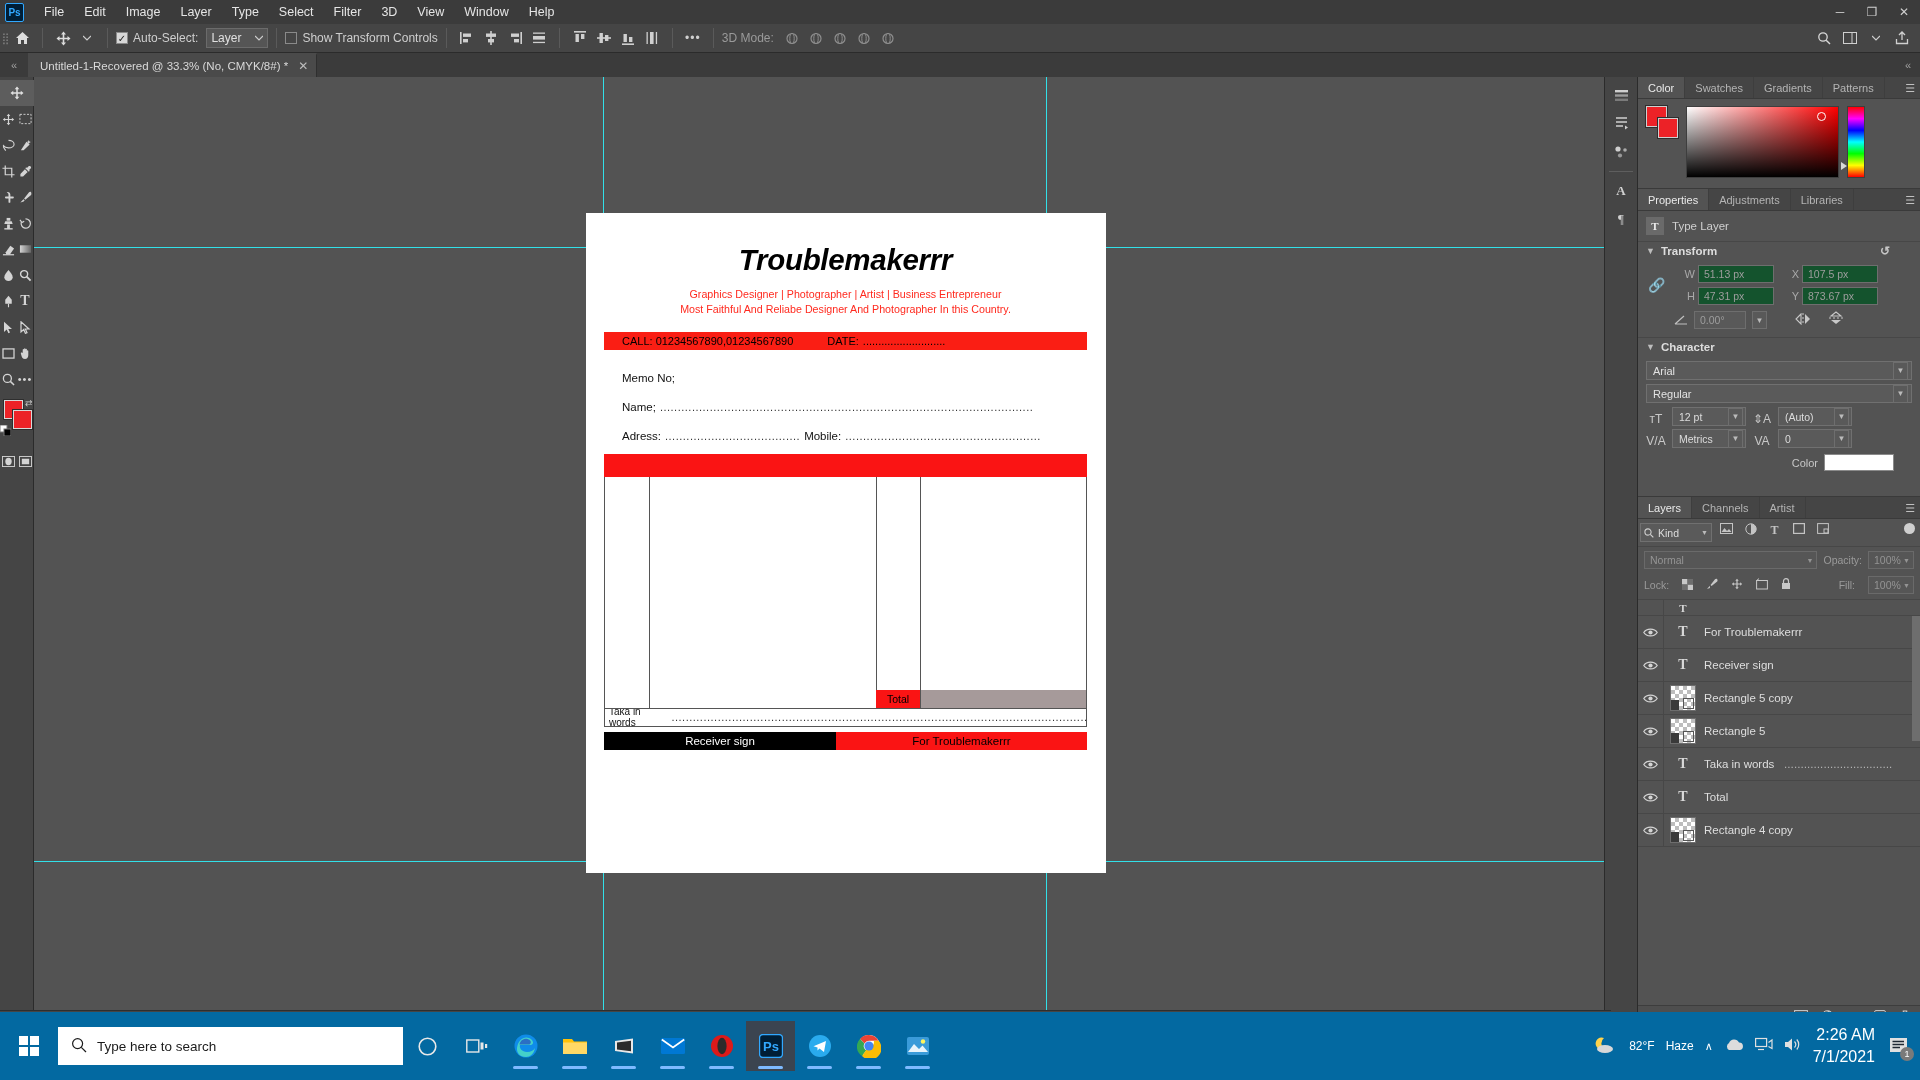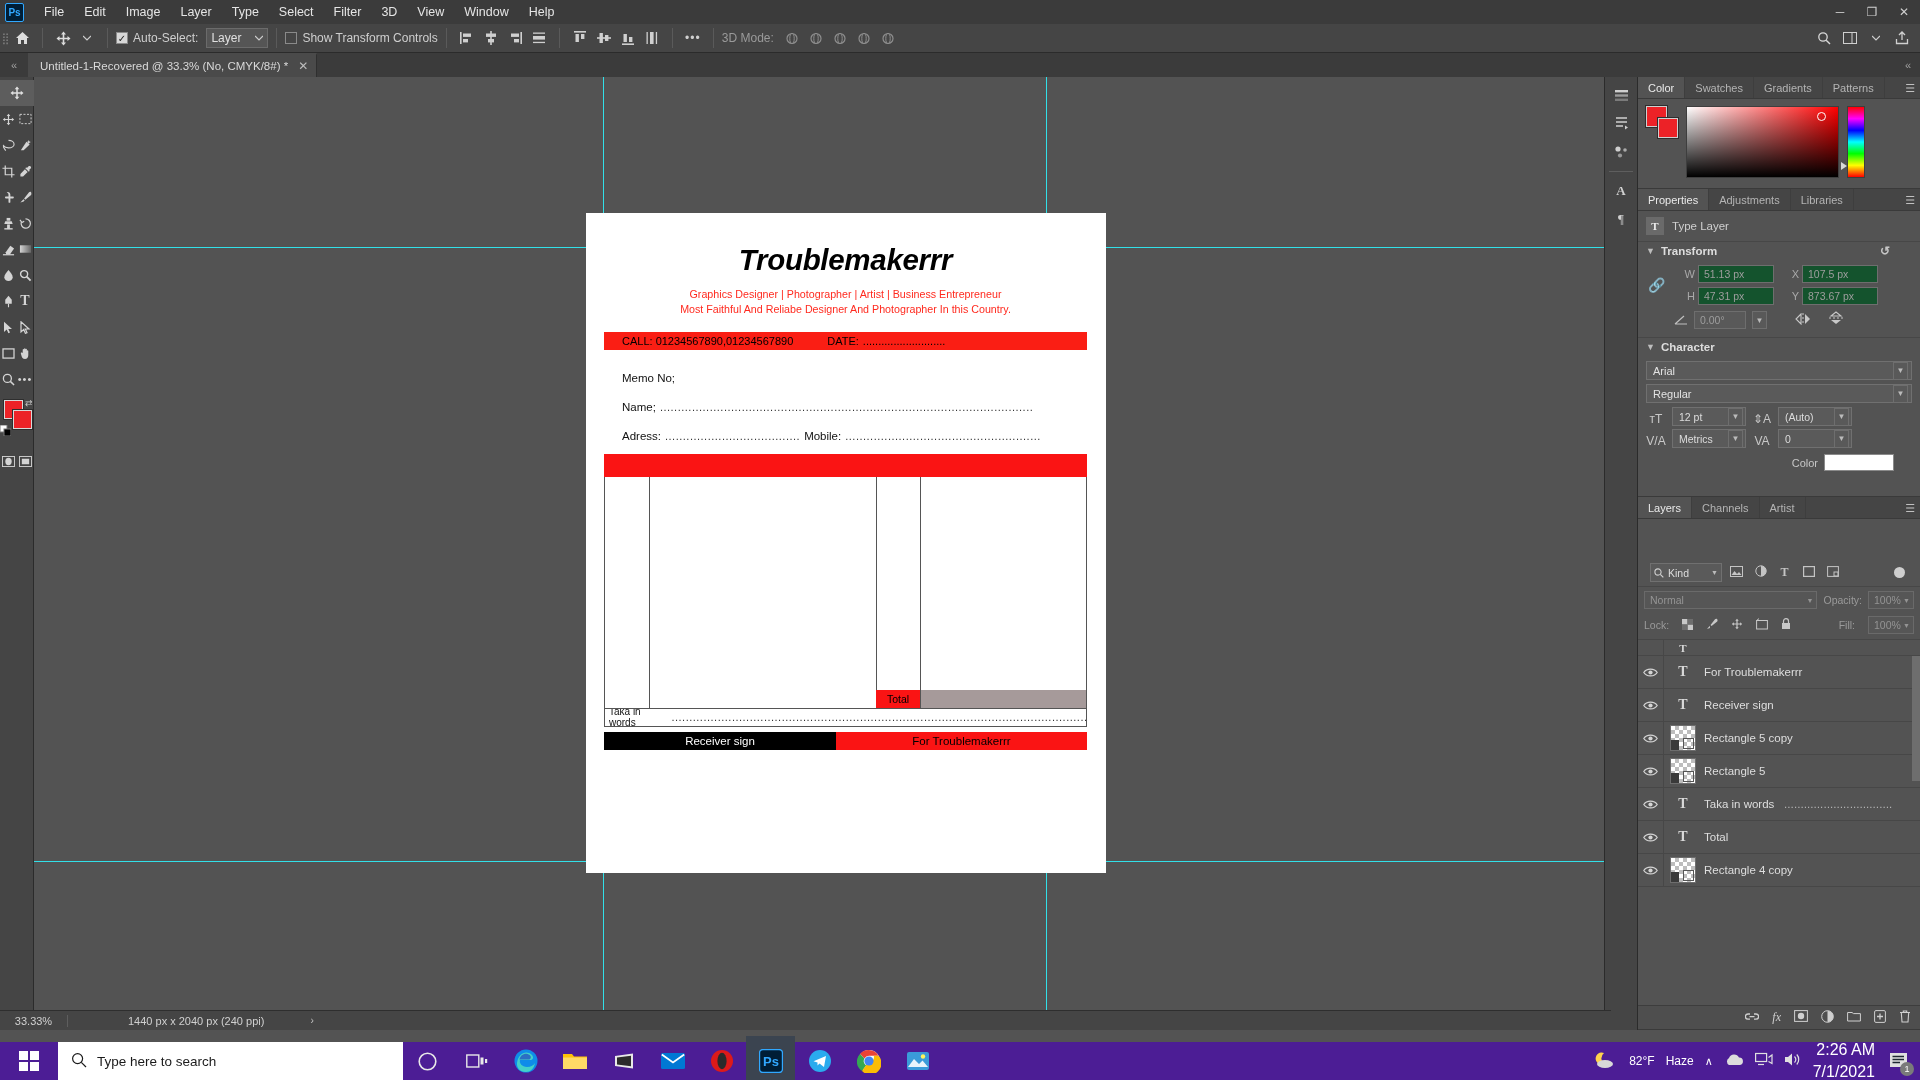--- a/index.html
+++ b/index.html
@@ -283,21 +283,21 @@
     background: #5a5a5a; border: 1px solid #707070; height: 19px; width: 74px;
     display: flex; align-items: center; justify-content: space-between;
     color: #dcdcdc; font-size: 10.5px; padding: 0 2px 0 6px;
   }
   .color-row { display: flex; align-items: center; justify-content: flex-end; gap: 6px; margin-top: 6px; padding-right: 18px; }
   .color-chip { width: 70px; height: 17px; background: #ffffff; border: 1px solid #8a8a8a; }
 
   
   .layers-panel { flex: 1; display: flex; flex-direction: column; min-height: 0; }
   .lp-filter {
-    display: flex; align-items: center; gap: 5px; padding: 4px 12px; border-bottom: 1px solid #474747; margin-top: 40px;
+    display: flex; gap: 5px; padding: 4px 2px; border-bottom: 1px solid #474747;
   }
   .kind-sel {
     background: #5a5a5a; border: 1px solid #707070; height: 19px; width: 72px;
     display: flex; align-items: center; gap: 4px; color: #dcdcdc; font-size: 10.5px; padding: 0 3px;
   }
   .filter-ico { color: #c4c4c4; font-size: 12px; width: 19px; text-align: center; }
   .toggle-dot { width: 11px; height: 11px; border-radius: 50%; background: #cfcfcf; margin-left: auto; margin-right: 3px; }
   .lp-blend { display: flex; align-items: center; gap: 6px; padding: 4px 6px; }
   .blend-sel {
     background: #565656; border: 1px solid #6a6a6a; height: 18px; flex: 1;
@@ -361,22 +361,22 @@
     position: absolute; left: 0; bottom: 50px; width: 1611px; height: 20px;
     background: #454545; display: flex; align-items: center; color: #d0d0d0; font-size: 11px;
     border-top: 1px solid #2e2e2e;
   }
   .sb-zoom { width: 68px; text-align: center; border-right: 1px solid #5e5e5e; }
   .sb-size { padding-left: 60px; }
   .sb-arrow { padding-left: 46px; color: #c0c0c0; font-size: 10px; }
 
   
   .taskbar {
-    position: absolute; left: 0; bottom: 0; width: 1920px; height: 38px;
-    background: #4c1d95; display: flex; align-items: center;
+    position: absolute; left: 0; bottom: 0; width: 1920px; height: 68px;
+    background: #0369a1; display: flex; align-items: center;
   }
   .start {
     width: 58px; height: 50px; display: flex; align-items: center; justify-content: center;
   }
   .win-logo { display: grid; grid-template-columns: 9px 9px; grid-template-rows: 9px 9px; gap: 2px; }
   .win-logo div { background: #ffffff; }
   .search-box {
     width: 345px; height: 38px; background: #ffffff; display: flex; align-items: center;
     gap: 10px; padding-left: 13px; color: #1b1b1b; font-size: 13.5px;
   }

